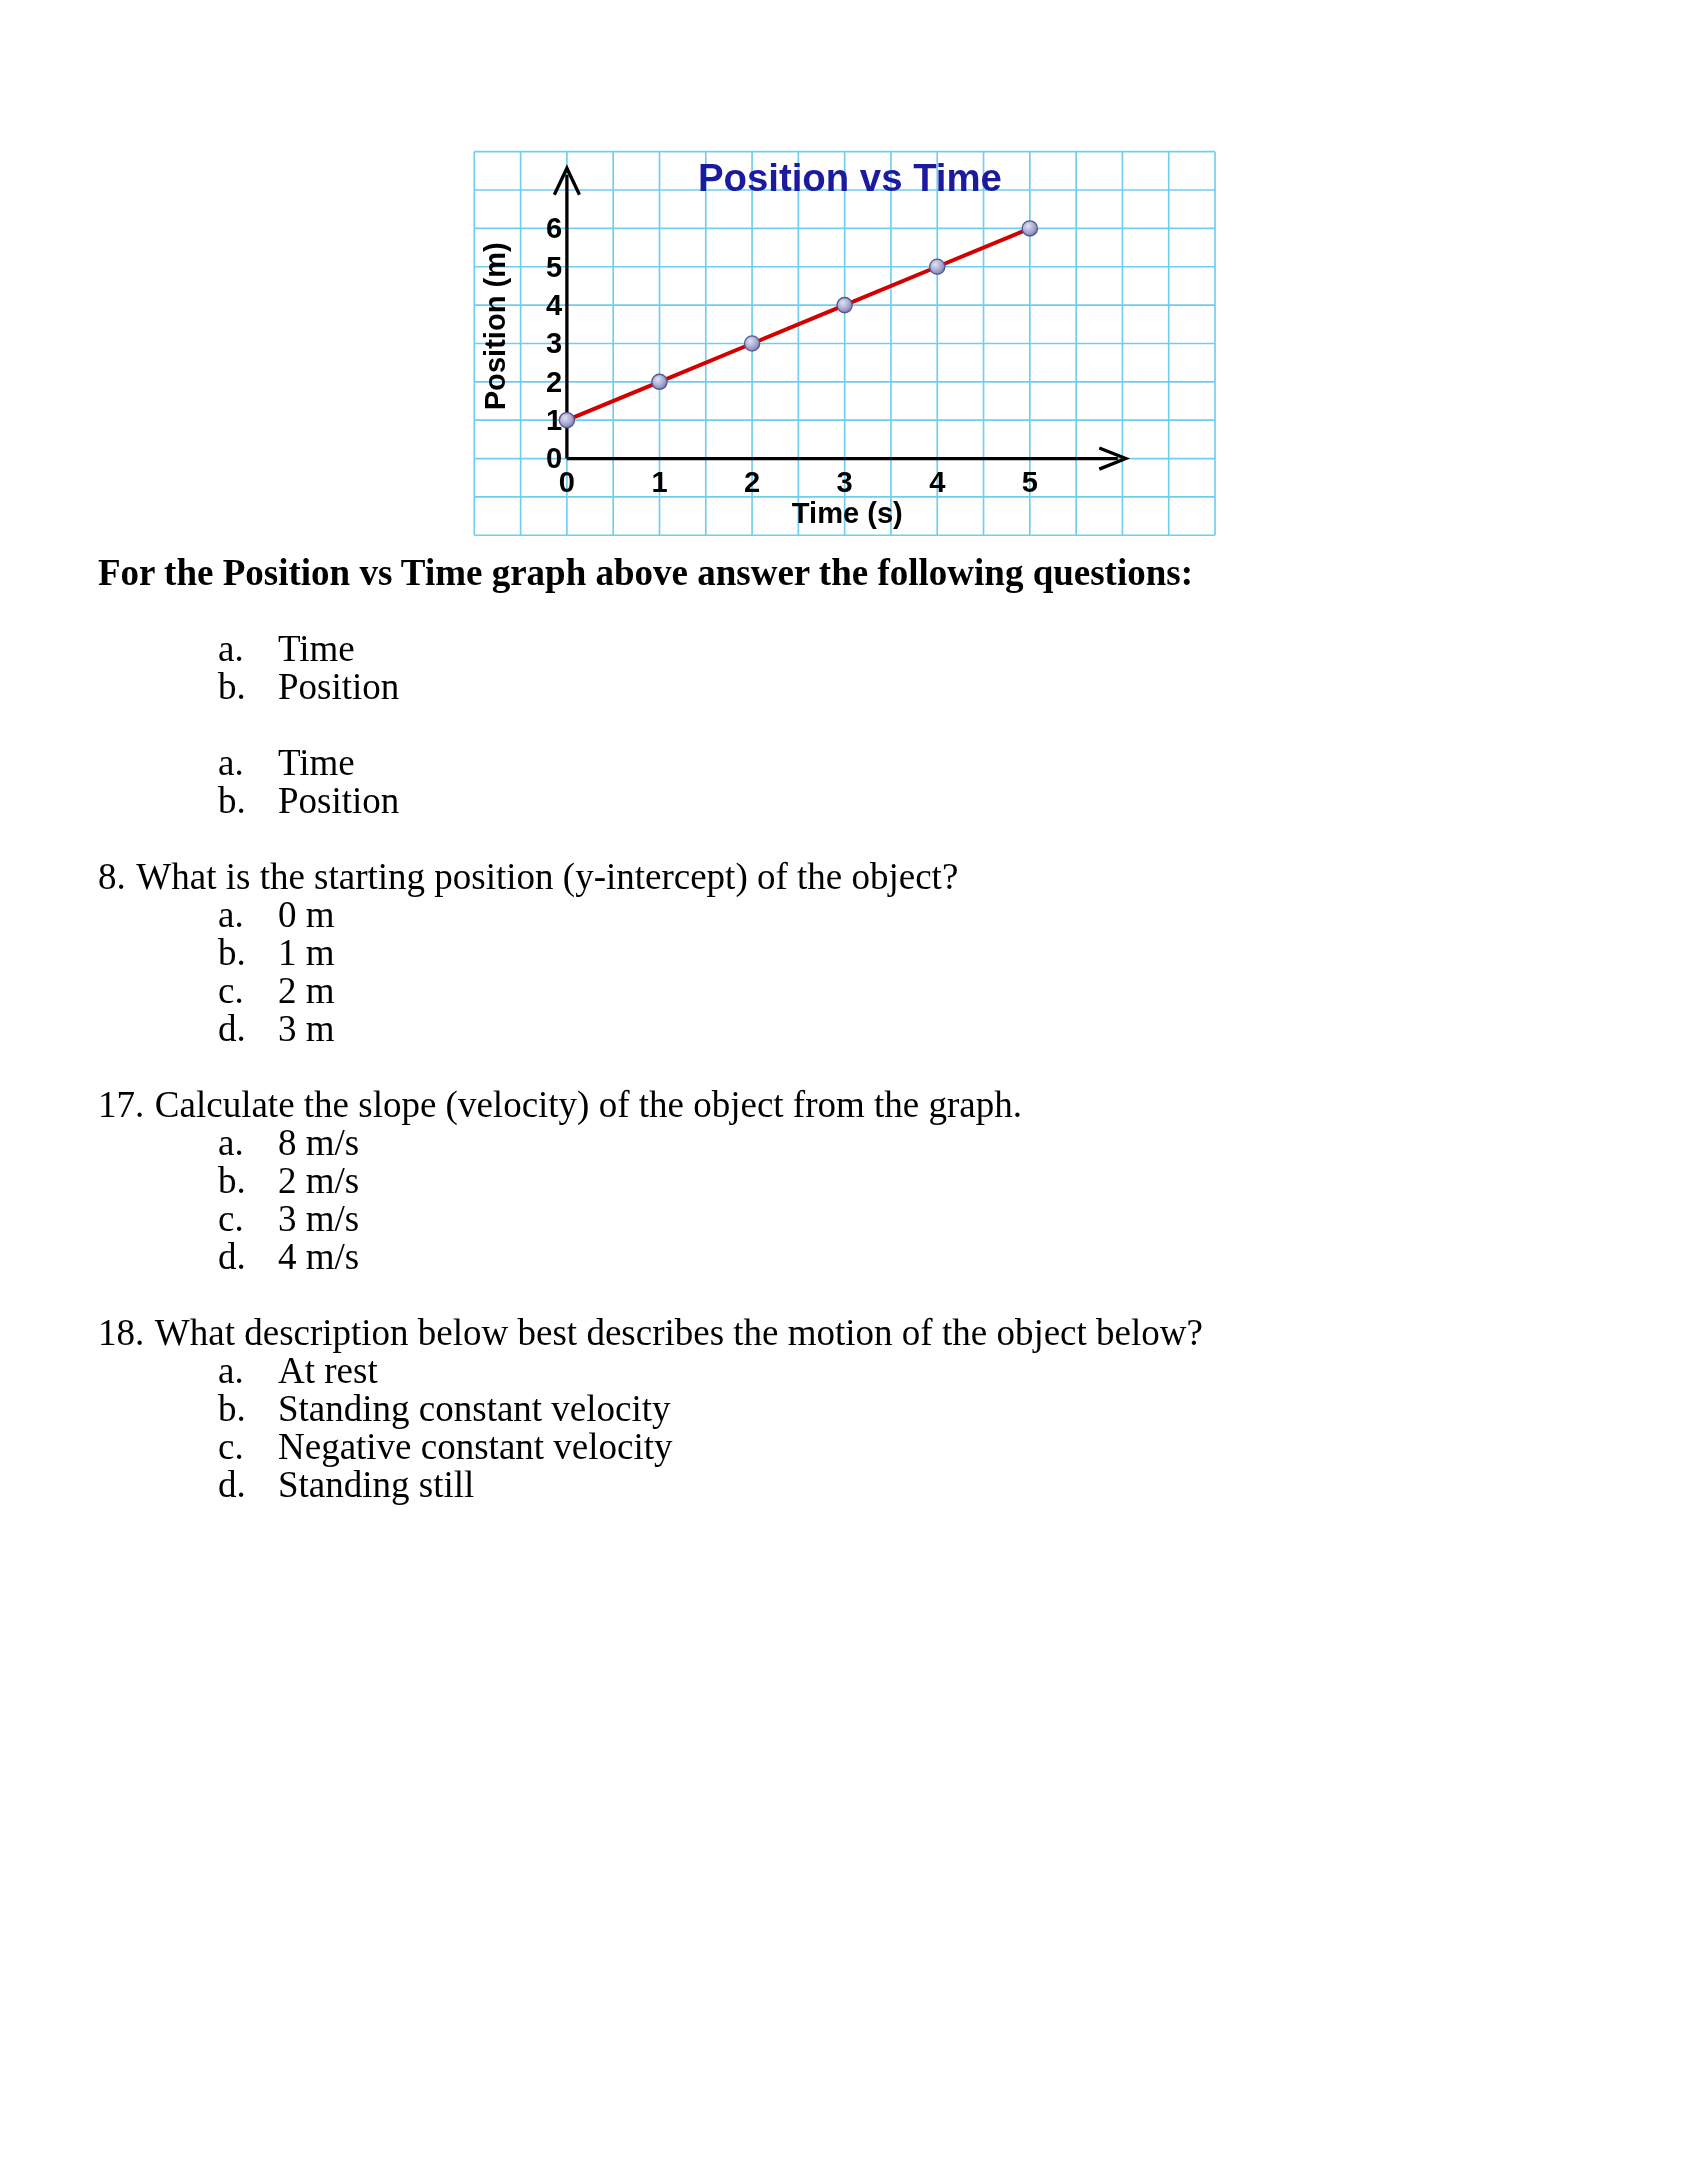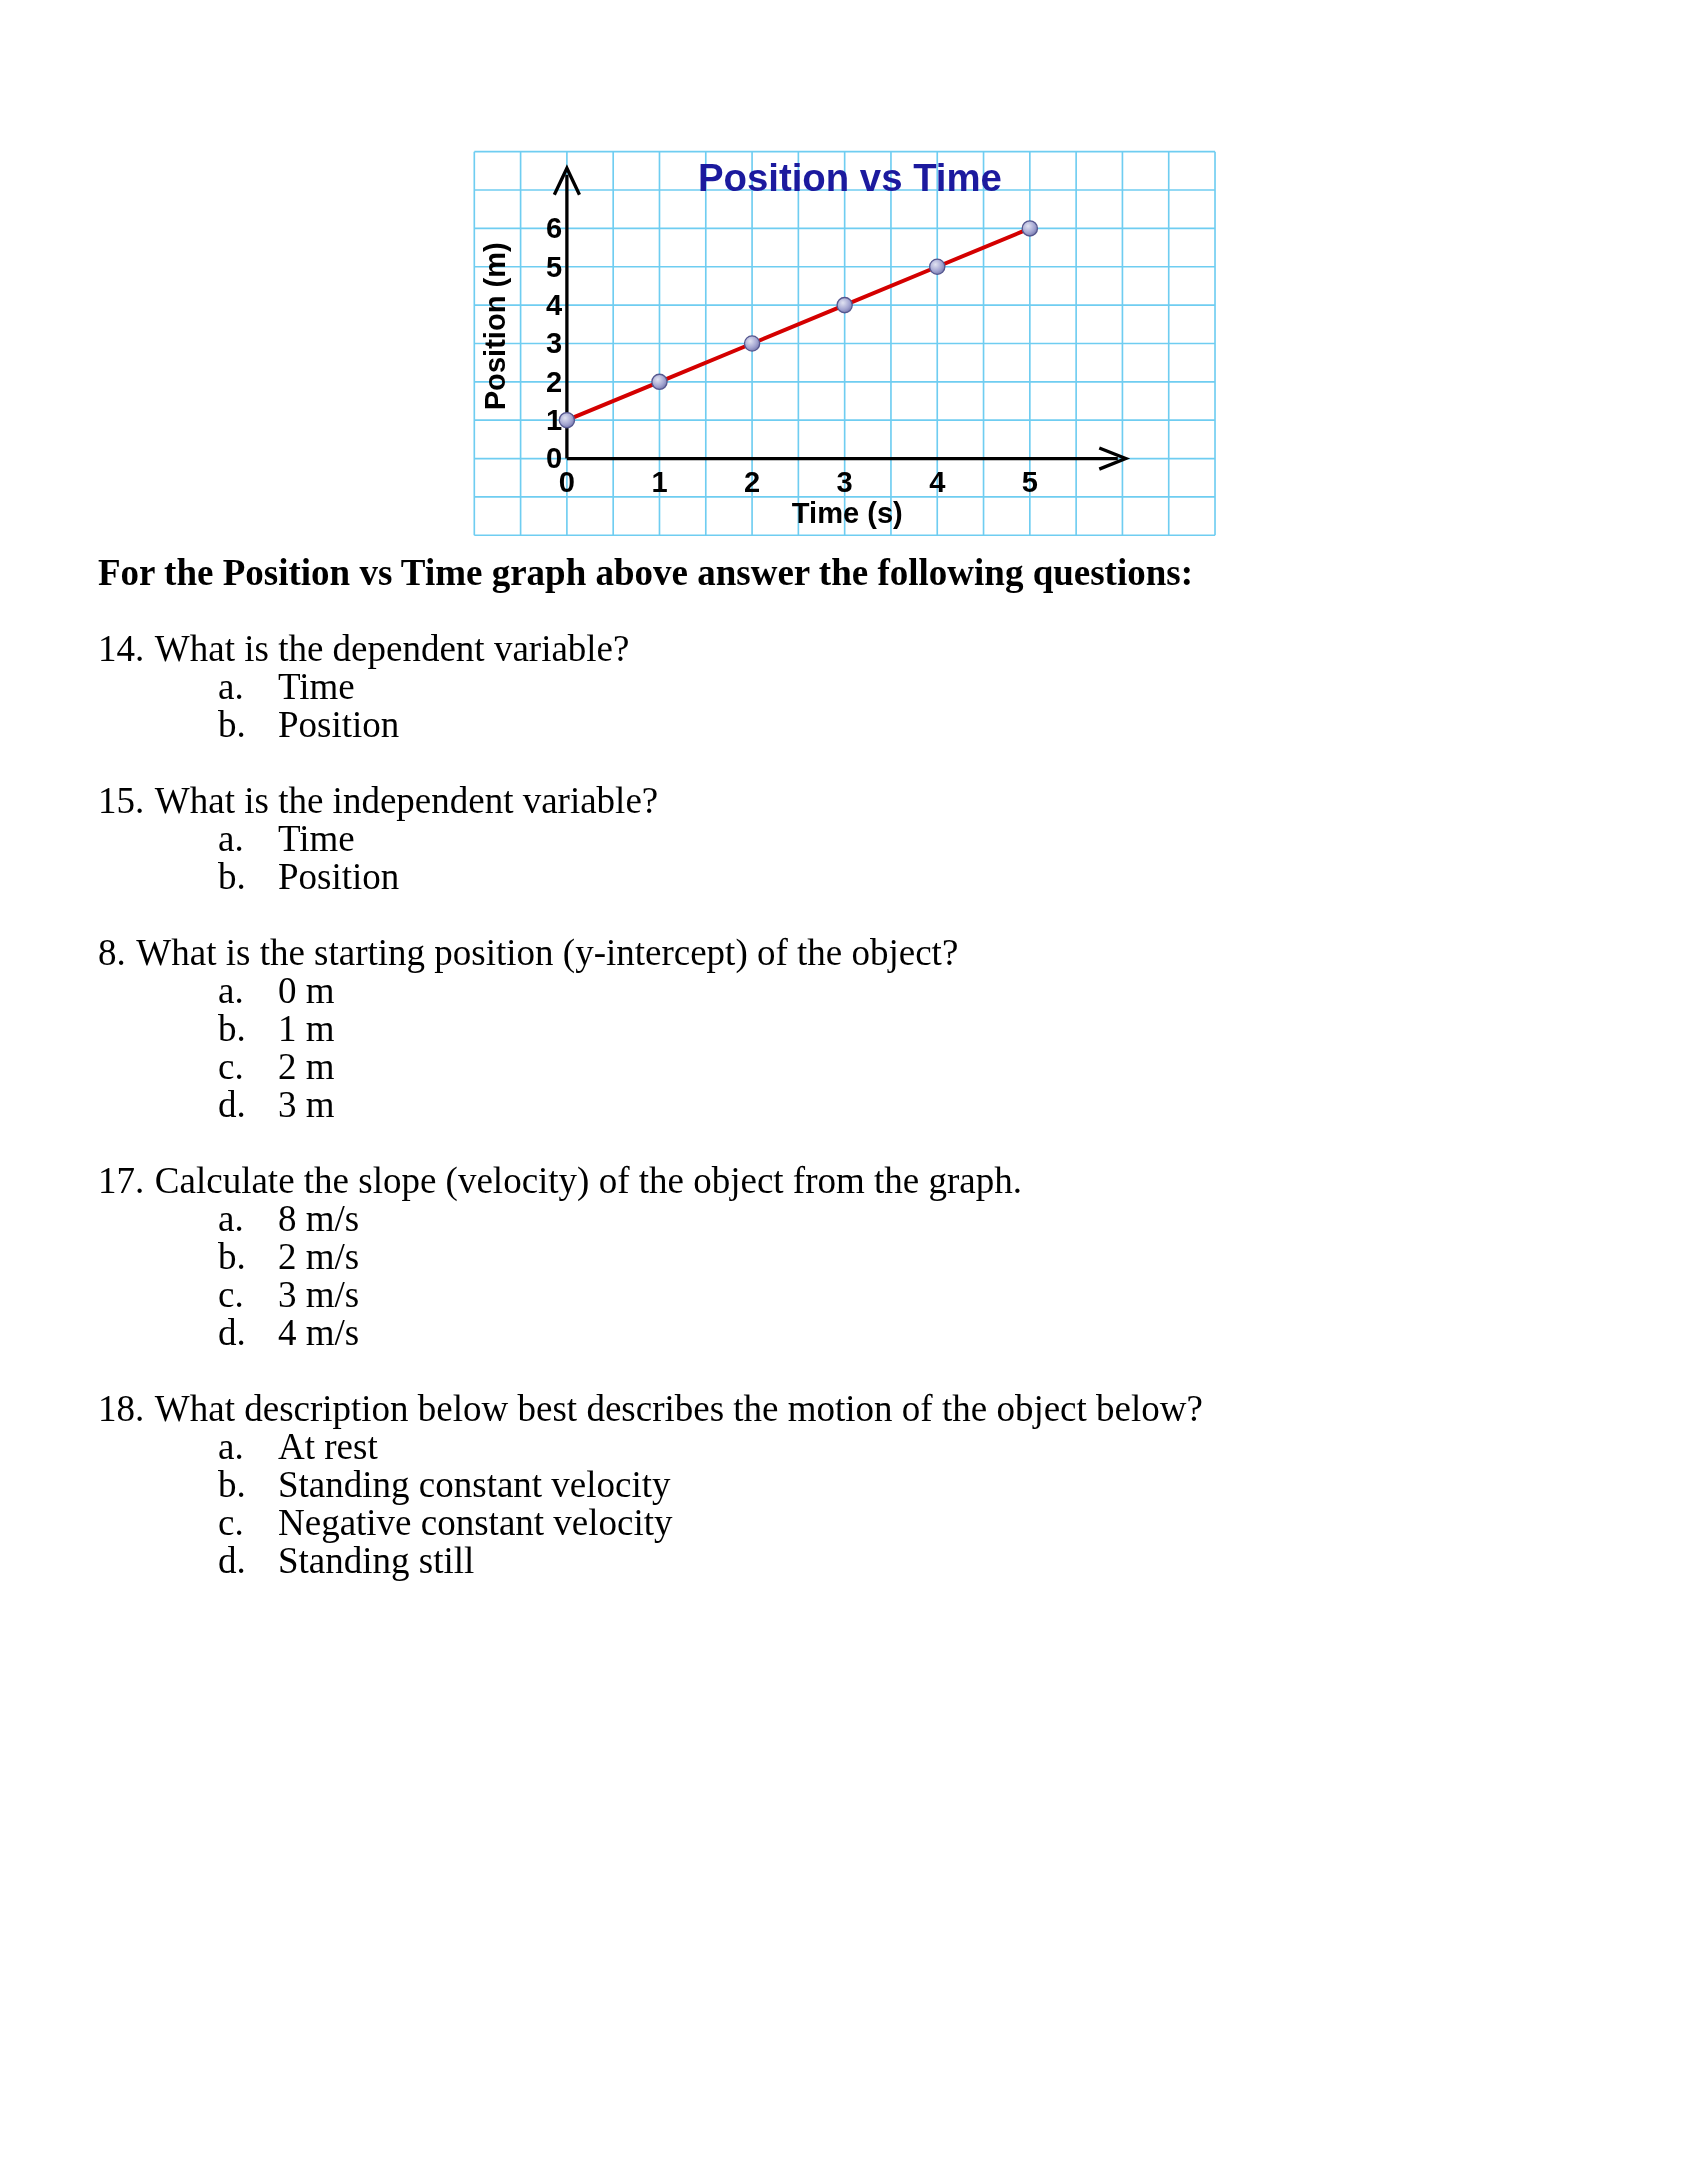--- a/index.html
+++ b/index.html
@@ -90,32 +90,30 @@
         <circle cx="565" cy="245" r="11.5" fill="url(#dotGrad)" stroke="#55578f" stroke-width="2"></circle>
         <circle cx="705" cy="187" r="11.5" fill="url(#dotGrad)" stroke="#55578f" stroke-width="2"></circle>
         <circle cx="845" cy="129" r="11.5" fill="url(#dotGrad)" stroke="#55578f" stroke-width="2"></circle>
       </svg>
   </div>
 
   <div class="content">
     <div class="intro">For the Position vs Time graph above answer the following questions:</div>
     <div id="questions">
         <div class="question">
-          <div class="q-line"><span class="q-num">14.</span><span class="q-text">What is the dependent variable?</span></div>
           <div class="option">
             <span class="opt-letter">a.</span>
             <span class="opt-text">Time</span>
           </div>
           <div class="option">
             <span class="opt-letter">b.</span>
             <span class="opt-text">Position</span>
           </div>
         </div>
         <div class="question">
-          <div class="q-line"><span class="q-num">15.</span><span class="q-text">What is the independent variable?</span></div>
           <div class="option">
             <span class="opt-letter">a.</span>
             <span class="opt-text">Time</span>
           </div>
           <div class="option">
             <span class="opt-letter">b.</span>
             <span class="opt-text">Position</span>
           </div>
         </div>
         <div class="question">

